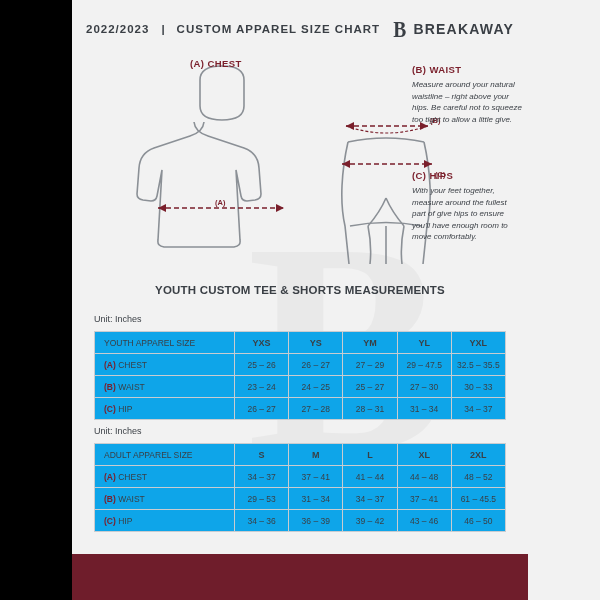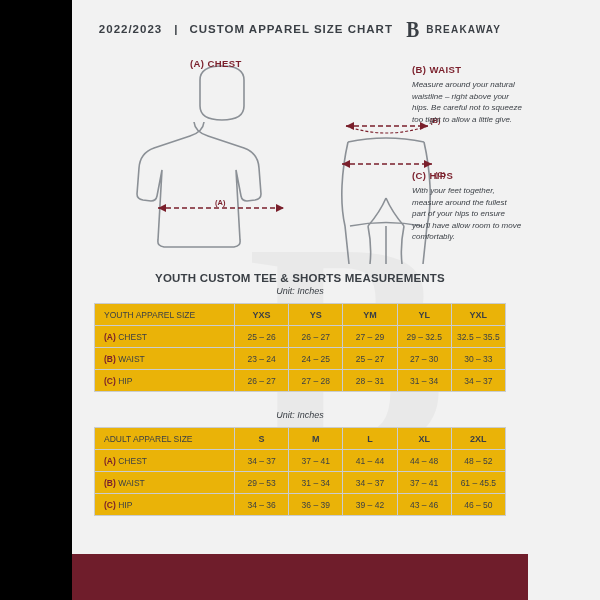--- a/index.html
+++ b/index.html
@@ -70,21 +70,21 @@
   }
   .brand-mark {
     font-family: "Liberation Serif", serif;
     font-size: 23px;
     font-weight: bold;
     color: #3a3f45;
     line-height: 1;
     transform: scaleX(0.85);
   }
   .brand-name {
-    font-size: 10px;
+    font-size: 14px;
     font-weight: bold;
     letter-spacing: 1.2px;
     color: #3a3f45;
   }
   
   .illus {
     position: absolute;
     left: 0;
     top: 50px;
     width: 456px;
@@ -125,31 +125,30 @@
     width: 412px;
   }
   .sec-title {
     text-align: center;
     font-size: 11.5px;
     font-weight: bold;
     color: #3a3f45;
     letter-spacing: 0.2px;
   }
   .sec-sub {
-    text-align: center;
+    text-align: left;
     font-size: 9px;
-    font-style: italic;
-    color: #3a3f45;
-    margin-top: 2px;
+    color: #3a3f45;
+    margin-top: 18px;
     margin-bottom: 7px;
   }
   table {
     width: 100%;
     border-collapse: collapse;
-    background: #eab308;
+    background: #0ea5e9;
     table-layout: fixed;
   }
   th, td {
     border: 1px solid #c9ccd0;
     height: 21px;
     font-size: 8.5px;
     color: #3a3f45;
     text-align: center;
     padding: 0;
   }
@@ -247,25 +246,25 @@
 
     <div class="callout callout-chest">
       <div class="c-title">(A) CHEST</div>
     </div>
     <div class="callout callout-waist">
       <div class="c-title">(B) WAIST</div>
       <div class="c-body">Measure around your natural waistline – right above your hips. Be careful not to squeeze too tight to allow a little give.</div>
     </div>
     <div class="callout callout-hips">
       <div class="c-title">(C) HIPS</div>
-      <div class="c-body">With your feet together, measure around the fullest part of your hips to ensure you'll have allow room to move comfortably.</div>
+      <div class="c-body">With your feet together, measure around the fullest part of give hips to ensure you'll have enough room to move comfortably.</div>
     </div>
   </div>
 
-  <div class="section" style="top:272px;">
+  <div class="section" style="top:284px;">
     <div class="sec-title">YOUTH CUSTOM TEE &amp; SHORTS MEASUREMENTS</div>
     <div class="sec-sub">Unit: Inches</div>
     <table>
       <thead>
         <tr>
           <th class="rowhead">YOUTH APPAREL SIZE</th>
           <th class="col">YXS</th>
           <th class="col">YS</th>
           <th class="col">YM</th>
           <th class="col">YL</th>
@@ -274,21 +273,21 @@
       </thead>
       <tbody>
         <tr>
           <td class="rowhead">
             <span class="lbl-code">(A)</span>
             <span class="lbl-text">CHEST</span>
           </td>
           <td>25 – 26</td>
           <td>26 – 27</td>
           <td>27 – 29</td>
-          <td>29 – 32.5</td>
+          <td>29 – 47.5</td>
           <td>32.5 – 35.5</td>
         </tr>
         <tr>
           <td class="rowhead">
             <span class="lbl-code">(B)</span>
             <span class="lbl-text">WAIST</span>
           </td>
           <td>23 – 24</td>
           <td>24 – 25</td>
           <td>25 – 27</td>

